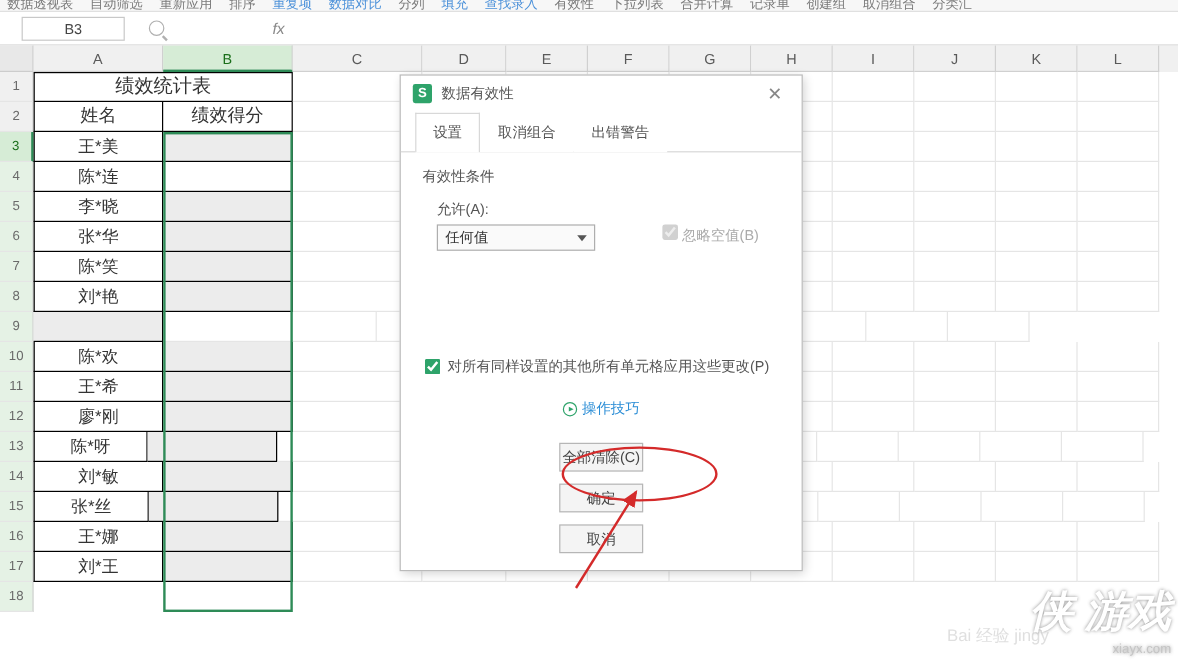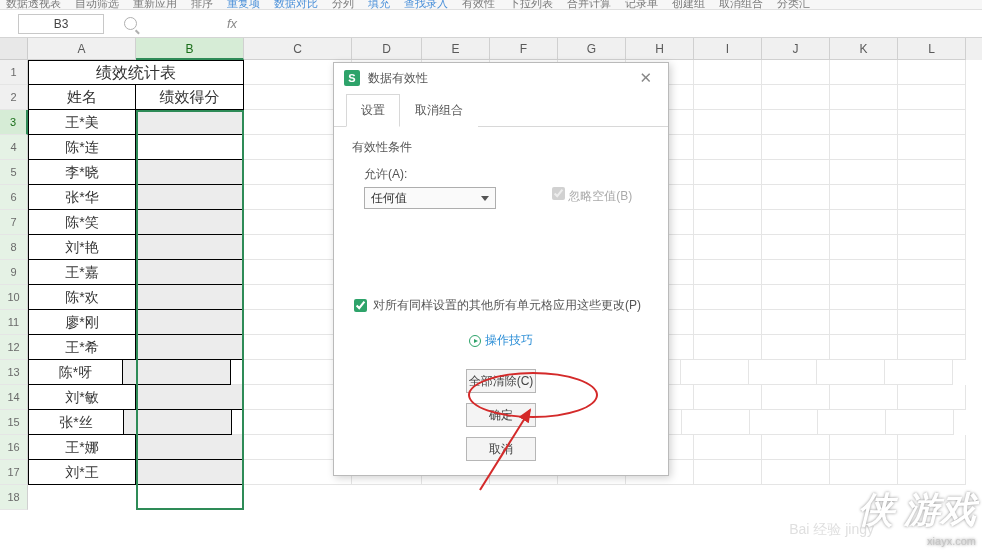--- a/index.html
+++ b/index.html
@@ -249,21 +249,20 @@
           <div class="cell" style="width: 68px;"></div>
           <div class="cell" style="width: 68px;"></div>
           <div class="cell" style="width: 68px;"></div>
           <div class="cell" style="width: 68px;"></div>
           <div class="cell" style="width: 68px;"></div>
           <div class="cell" style="width: 68px;"></div>
           <div class="cell" style="width: 68px;"></div>
           <div class="cell" style="width: 68px;"></div>
         </div>
         <div class="grid-row">
-          <div class="cell b-l b-r b-b" style="width: 108px;">王*嘉</div>
           <div class="cell shaded b-r b-b" style="width: 108px;"></div>
           <div class="cell" style="width: 108px;"></div>
           <div class="cell" style="width: 70px;"></div>
           <div class="cell" style="width: 68px;"></div>
           <div class="cell" style="width: 68px;"></div>
           <div class="cell" style="width: 68px;"></div>
           <div class="cell" style="width: 68px;"></div>
           <div class="cell" style="width: 68px;"></div>
           <div class="cell" style="width: 68px;"></div>
           <div class="cell" style="width: 68px;"></div>
@@ -277,35 +276,35 @@
           <div class="cell" style="width: 68px;"></div>
           <div class="cell" style="width: 68px;"></div>
           <div class="cell" style="width: 68px;"></div>
           <div class="cell" style="width: 68px;"></div>
           <div class="cell" style="width: 68px;"></div>
           <div class="cell" style="width: 68px;"></div>
           <div class="cell" style="width: 68px;"></div>
           <div class="cell" style="width: 68px;"></div>
         </div>
         <div class="grid-row">
+          <div class="cell b-l b-r b-b" style="width: 108px;">王*希</div>
+          <div class="cell shaded b-r b-b" style="width: 108px;"></div>
+          <div class="cell" style="width: 108px;"></div>
+          <div class="cell" style="width: 70px;"></div>
+          <div class="cell" style="width: 68px;"></div>
+          <div class="cell" style="width: 68px;"></div>
+          <div class="cell" style="width: 68px;"></div>
+          <div class="cell" style="width: 68px;"></div>
+          <div class="cell" style="width: 68px;"></div>
+          <div class="cell" style="width: 68px;"></div>
+          <div class="cell" style="width: 68px;"></div>
+          <div class="cell" style="width: 68px;"></div>
+        </div>
+        <div class="grid-row">
           <div class="cell b-l b-r b-b" style="width: 108px;">廖*刚</div>
-          <div class="cell shaded b-r b-b" style="width: 108px;"></div>
-          <div class="cell" style="width: 108px;"></div>
-          <div class="cell" style="width: 70px;"></div>
-          <div class="cell" style="width: 68px;"></div>
-          <div class="cell" style="width: 68px;"></div>
-          <div class="cell" style="width: 68px;"></div>
-          <div class="cell" style="width: 68px;"></div>
-          <div class="cell" style="width: 68px;"></div>
-          <div class="cell" style="width: 68px;"></div>
-          <div class="cell" style="width: 68px;"></div>
-          <div class="cell" style="width: 68px;"></div>
-        </div>
-        <div class="grid-row">
-          <div class="cell b-l b-r b-b" style="width: 108px;">王*希</div>
           <div class="cell shaded b-r b-b" style="width: 108px;"></div>
           <div class="cell" style="width: 108px;"></div>
           <div class="cell" style="width: 70px;"></div>
           <div class="cell" style="width: 68px;"></div>
           <div class="cell" style="width: 68px;"></div>
           <div class="cell" style="width: 68px;"></div>
           <div class="cell" style="width: 68px;"></div>
           <div class="cell" style="width: 68px;"></div>
           <div class="cell" style="width: 68px;"></div>
           <div class="cell" style="width: 68px;"></div>
@@ -387,20 +386,21 @@
 
 <div class="dialog">
   <div class="dialog-title">
     <span class="s-logo">S</span>
     <span>数据有效性</span>
     <span class="dialog-close">✕</span>
   </div>
   <div class="dialog-tabs">
     <div class="tab active">设置</div>
     <div class="tab">取消组合</div>
+    <div class="tab">出错警告</div>
   </div>
   <div class="dialog-body">
     <div class="section-title">有效性条件</div>
     <div class="form-row">
       <label>允许(A):</label>
       <div style="display:flex; align-items:center; gap:54px;">
         <div class="select">
           <span>任何值</span>
           <span class="tri"></span>
         </div>

